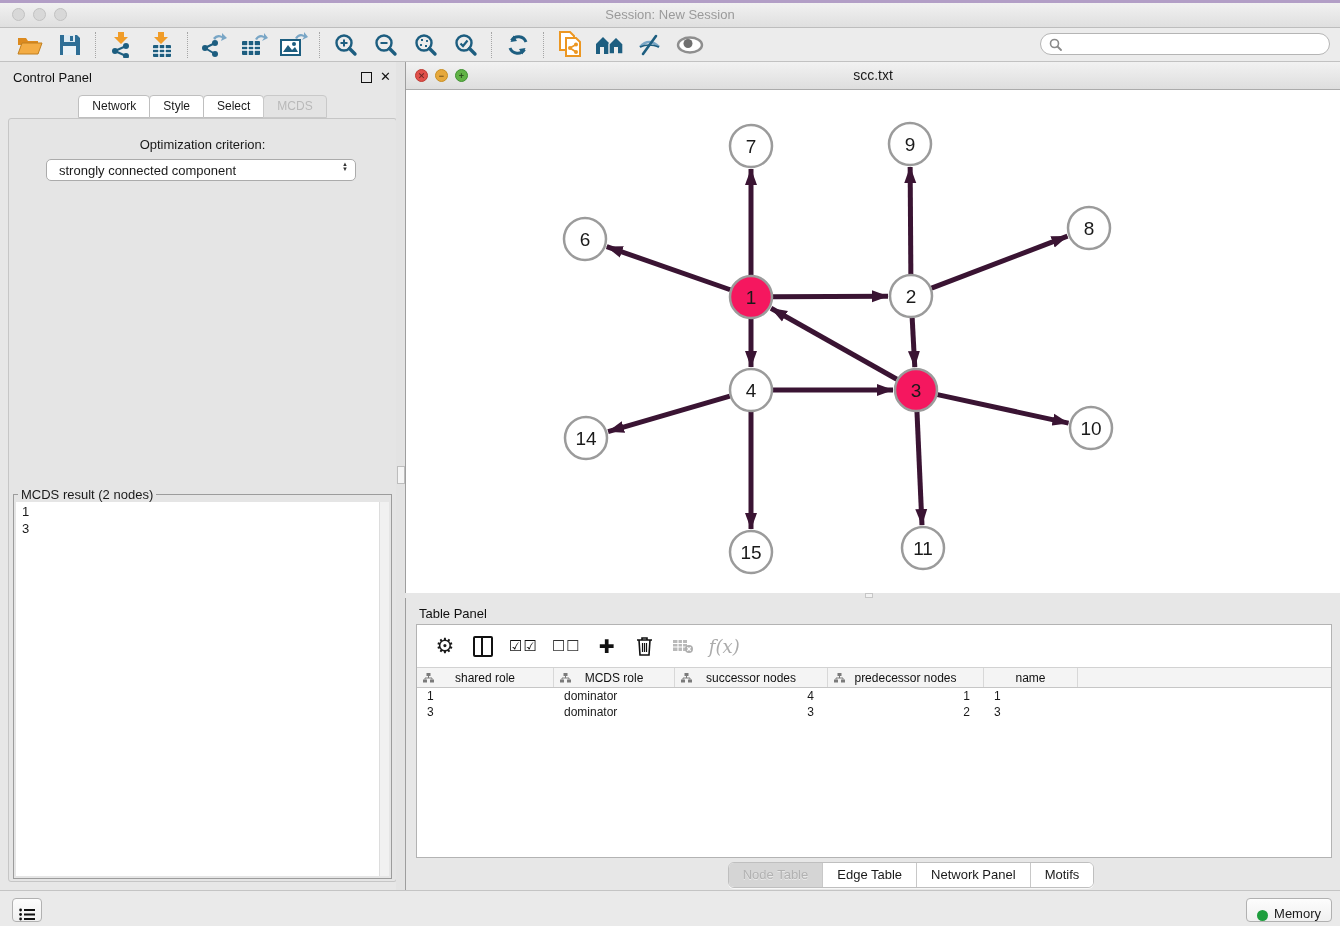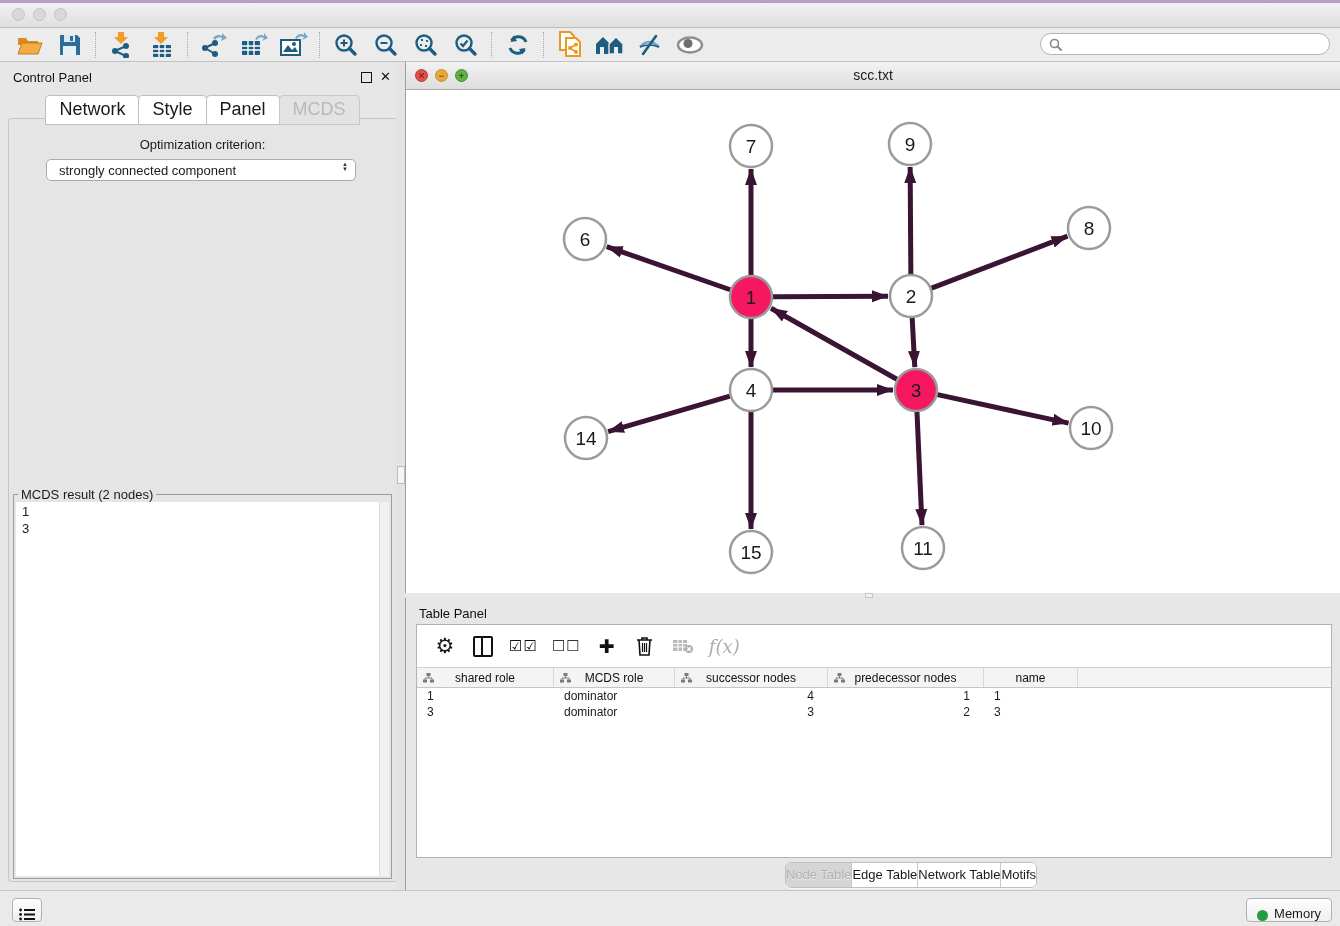--- a/index.html
+++ b/index.html
@@ -24,21 +24,21 @@
   .tsep{width:1px;height:26px;border-left:1px dotted #A6A6A6;margin:0 5px;flex:0 0 auto;}
   #search-wrap{position:absolute;right:10px;top:5px;width:290px;height:22px;background:#FFF;border:1px solid #B5B5B5;border-radius:12px;display:flex;align-items:center;padding-left:8px;box-sizing:border-box;}
 
   
   #control-panel{top:62px;left:0;width:404px;height:828px;background:#E7E7E7;}
   .panel-header{position:relative;height:28px;}
   .panel-title{position:absolute;left:13px;top:8px;font-size:13px;color:#111;}
   .float-icon{position:absolute;width:9px;height:9px;border:1.5px solid #111;top:10px;}
   .close-icon{position:absolute;top:7px;font-size:13px;font-weight:bold;color:#111;}
   #cp-tabs{position:absolute;top:33px;left:0;right:0;display:flex;justify-content:center;}
-  .cp-tab{background:#FFF;border:1px solid #BFBFBF;border-radius:4px 4px 0 0;padding:3px 13px 4px;margin-right:-1px;font-size:18px;position:relative;z-index:2;}
+  .cp-tab{background:#FFF;border:1px solid #BFBFBF;border-radius:4px 4px 0 0;padding:3px 13px 4px;margin-right:-1px;font-size:12px;position:relative;z-index:2;}
   .cp-tab.active{background:#E3E3E3;color:#B9B9B9;border-color:#C9C9C9;}
   #cp-content{position:absolute;top:56px;left:8px;width:387px;bottom:8px;background:#E5E5E5;border:1px solid #C6C6C6;border-radius:3px;}
   #opt-label{position:absolute;top:18px;left:0;right:0;text-align:center;}
   #opt-select{position:absolute;top:40px;left:37px;width:310px;height:22px;background:#FFF;border:1px solid #ABABAB;border-radius:5px;box-sizing:border-box;display:flex;align-items:center;padding-left:12px;}
   #opt-select .chevrons{position:absolute;right:7px;top:2px;font-size:6px;line-height:5px;color:#333;text-align:center;}
   #cp-buttons{position:absolute;top:72px;left:0;right:0;display:flex;justify-content:center;gap:13px;}
   .cp-btn{background:#FFF;border:1px solid #ABABAB;border-radius:5px;padding:3px 16px;font-size:13px;}
   #mcds-fieldset{position:absolute;left:4px;top:368px;width:377px;height:390px;border:1px solid #9C9C9C;margin:0;padding:0;background:#E5E5E5;}
   #mcds-fieldset legend{font-size:13px;margin-left:4px;padding:0 3px;}
   #mcds-textarea{position:absolute;left:2px;right:2px;top:0px;bottom:2px;background:#FFF;overflow:hidden;}
@@ -75,21 +75,21 @@
   .fx-glyph{font-family:"DejaVu Serif",serif;font-style:italic;font-size:18px;color:#ABABAB;text-align:right;}
   #tp-table{font-size:12px;}
   #tp-header-row{display:flex;height:21px;background:#F4F4F4;border-top:1px solid #D2D2D2;border-bottom:1px solid #C6C6C6;box-sizing:border-box;}
   .th{position:relative;display:flex;align-items:center;justify-content:center;border-right:1px solid #D8D8D8;box-sizing:border-box;color:#111;}
   .th .mini-icon{position:absolute;left:6px;top:5px;}
   .tr{display:flex;height:16px;align-items:center;}
   .td{box-sizing:border-box;padding:0 10px;overflow:hidden;white-space:nowrap;}
   .td.right{text-align:right;padding-right:14px;}
   #tp-tabs{position:absolute;left:0;right:0;top:264px;display:flex;justify-content:center;}
   #tp-tabs-inner{display:flex;border:1px solid #BFBFBF;border-radius:6px;overflow:hidden;background:#FFF;box-shadow:0 1px 0 rgba(255,255,255,.7);}
-  .tp-tab{padding:4px 0 5px;font-size:13px;border-left:1px solid #C8C8C8;background:#FFF;text-align:center;}
+  .tp-tab{padding:4px 14px 5px;font-size:13px;border-left:1px solid #C8C8C8;background:#FFF;text-align:center;}
   .tp-tab:first-child{border-left:none;}
   .tp-tab.active{background:#D5D5D5;color:#B2B2B2;text-shadow:0 1px 0 #E9E9E9;}
 
   
   #statusbar{top:890px;left:0;right:0;height:36px;background:#EAEAEA;border-top:1px solid #C4C4C4;}
   .sb-btn{position:absolute;top:7px;height:24px;background:linear-gradient(#FDFDFD,#F0F0F0);border:1px solid #B1B1B1;border-radius:4px;display:flex;align-items:flex-end;justify-content:center;box-sizing:border-box;}
   #list-btn{left:12px;width:30px;}
   #memory-btn{right:8px;padding:0 10px;gap:6px;}
   #memory-dot{width:11px;height:11px;border-radius:50%;background:#1E9E3E;}
   svg{display:block;}
@@ -97,20 +97,21 @@
 </head>
 <body>
 
 <div id="purple-strip" class="abs"></div>
 <div id="titlebar" class="abs">
   <div class="lights">
     <div class="light"></div>
     <div class="light"></div>
     <div class="light"></div>
   </div>
+  <div id="window-title">Session: New Session</div>
 </div>
 
 <div id="toolbar" class="abs">
   <div class="tbtn">
     <svg width="26" height="22" viewBox="0 0 26 22">
       <path d="M1 4 h8 l2 3 h10 v4 h-20 z" fill="#DC8A1E"></path>
       <path d="M1 20 L5 9 H25 L21 20 Z" fill="#F3AC44" stroke="#C07F1F" stroke-width="1"></path>
     </svg>
   </div>
   <div class="tbtn">
@@ -247,21 +248,21 @@
 
 <div id="control-panel" class="abs">
   <div class="panel-header">
     <div class="panel-title">Control Panel</div>
     <div class="float-icon" style="right:32px;"></div>
     <div class="close-icon" style="right:13px;">✕</div>
   </div>
   <div id="cp-tabs">
       <div class="cp-tab">Network</div>
       <div class="cp-tab">Style</div>
-      <div class="cp-tab">Panel</div>
+      <div class="cp-tab">Select</div>
       <div class="cp-tab active">MCDS</div>
     </div>
   <div id="cp-content">
     <div id="opt-label">Optimization criterion:</div>
     <div id="opt-select">
       <span>strongly connected component</span>
       <span class="chevrons">▲<br>▼</span>
     </div>
     <fieldset id="mcds-fieldset">
       <legend>MCDS result (2 nodes)</legend>
@@ -464,21 +465,21 @@
             <div class="td right" style="width: 156px;">2</div>
             <div class="td" style="width: 94px;">3</div>
           </div>
         </div>
     </div>
   </div>
   <div id="tp-tabs">
     <div id="tp-tabs-inner">
         <div class="tp-tab active">Node Table</div>
         <div class="tp-tab">Edge Table</div>
-        <div class="tp-tab">Network Table</div>
+        <div class="tp-tab">Network Panel</div>
         <div class="tp-tab">Motifs</div>
       </div>
   </div>
 </div>
 
 <div id="statusbar" class="abs">
   <div class="sb-btn" id="list-btn">
     <svg width="16" height="13" viewBox="0 0 16 13">
       <circle cx="1.6" cy="2" r="1.4" fill="#111"></circle>
         <rect x="5" y="1" width="11" height="2" fill="#111"></rect>

